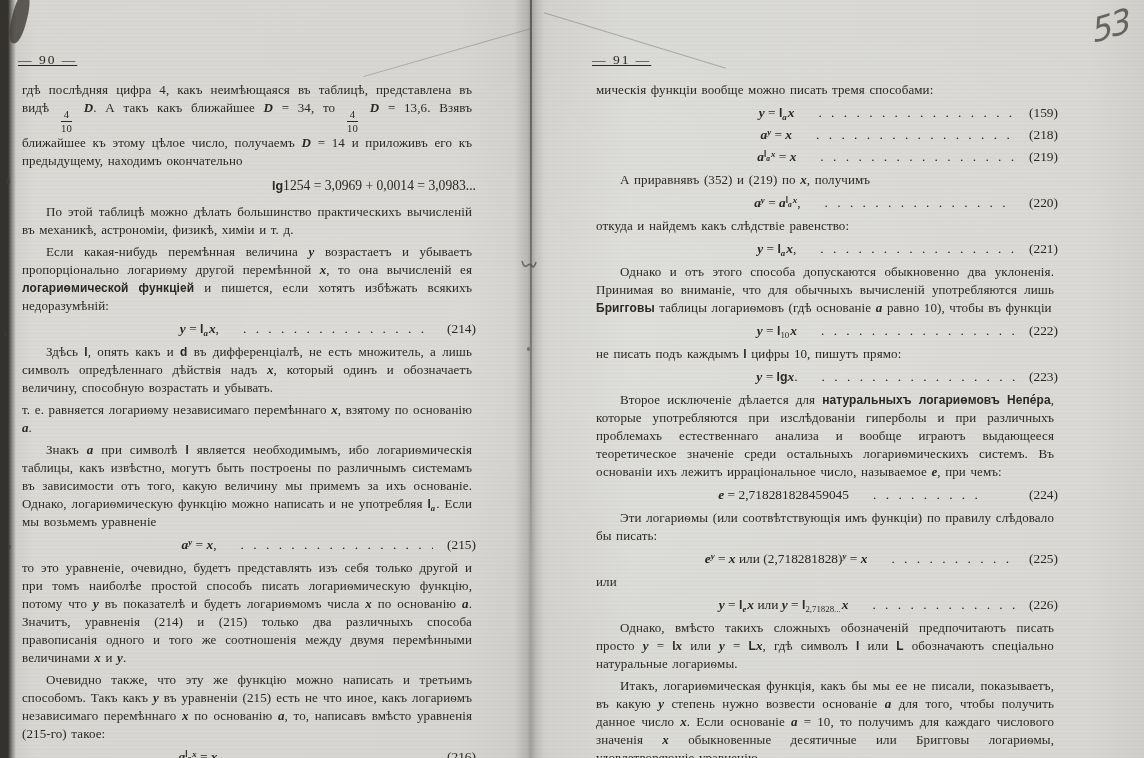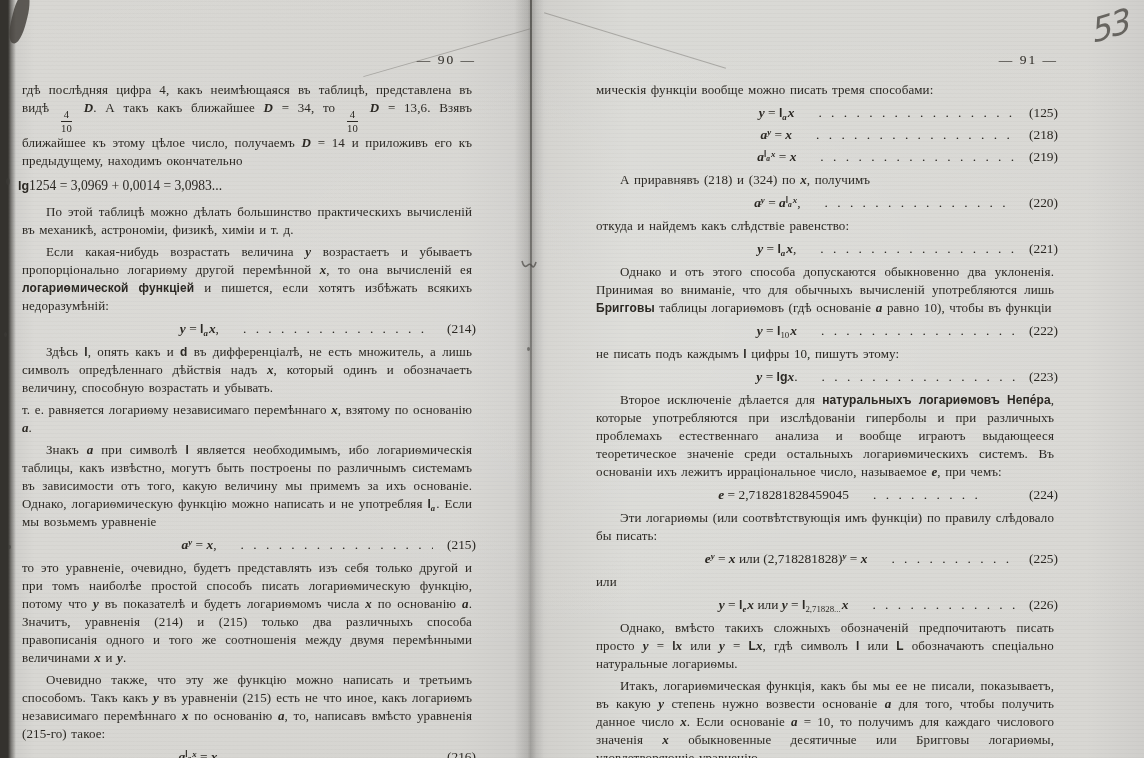--- a/index.html
+++ b/index.html
@@ -26,30 +26,30 @@
   .crease.c2{left:540px;top:40px;width:190px;transform:rotate(17deg);}
   .speck{position:absolute;background:#3e3c38;border-radius:50%;opacity:.55;}
   .hand-note{position:absolute;right:14px;top:6px;font-family:"DejaVu Sans",sans-serif;
     font-style:italic;font-size:33px;color:rgba(72,69,64,0.78);
     transform:rotate(-17deg) skewX(-10deg);letter-spacing:-2px;}
   .ink-mark{position:absolute;left:520px;top:258px;opacity:.7;}
 
   .page{position:absolute;top:52px;}
   .page.left{left:18px;width:458px;}
   .page.right{left:592px;width:466px;}
-  .pnum{text-align:right;font-size:13.5px;letter-spacing:2px;margin:0 0 13px 0;}
+  .pnum{text-align:left;font-size:13.5px;letter-spacing:2px;margin:0 0 13px 0;text-decoration:underline;}
   .para{margin:4px;font-size:13px;line-height:18px;text-align:justify;
     letter-spacing:0.1px;word-spacing:1.2px;}
   .indent{text-indent:24px;}
 
   .eq{display:grid;grid-template-columns:0.85fr auto minmax(0,1.15fr) auto;
     align-items:baseline;font-size:13.4px;line-height:20px;margin:2px 0;gap:14px;}
   .eq::before{content:"";}
   .eq-dots{overflow:hidden;white-space:nowrap;word-spacing:6px;padding:0 3px 0 10px;}
-  .eqc{text-align:left;font-size:13.6px;line-height:20px;margin:6px 0 7px 0;}
+  .eqc{text-align:right;font-size:13.6px;line-height:20px;margin:6px 0 7px 0;}
 
   
   .v{font-style:italic;font-weight:700;}
   .sym{font-family:"Liberation Sans","DejaVu Sans",sans-serif;font-weight:700;font-size:0.92em;}
   .sup{font-size:66%;position:relative;top:-0.45em;line-height:0;}
   .sub{font-size:66%;position:relative;top:0.35em;line-height:0;margin-right:1px;}
   .sup .sub{font-size:85%;top:0.55em;}
   .frac{display:inline-flex;flex-direction:column;text-align:center;vertical-align:-0.6em;
     line-height:1.05;font-size:0.82em;margin:0 3px;}
   .frac .fn{display:block;padding:0 3px;border-bottom:1px solid currentColor;}
@@ -81,21 +81,21 @@
           <span class="fn">4</span>
           <span class="fd">10</span>
         </span><span> </span><span class="v">D</span><span>. А такъ какъ ближайшее </span><span class="v">D</span><span> = 34, то </span><span class="frac">
           <span class="fn">4</span>
           <span class="fd">10</span>
         </span><span> </span><span class="v">D</span><span> = 13,6. Взявъ ближайшее къ этому цѣлое число, получаемъ </span><span class="v">D</span><span> = 14 и приложивъ его къ предыдущему, находимъ окончательно</span></p>
 
     <div class="eqc"><span class="sym">lg</span><span>1254 = 3,0969 + 0,0014 = 3,0983...</span></div>
 
     <p class="para indent"><span>По этой таблицѣ можно дѣлать большинство практическихъ вычисленій въ механикѣ, астрономіи, физикѣ, химіи и т. д.</span></p>
-    <p class="para indent"><span>Если какая-нибудь возрастать величина </span><span class="v">y</span><span> возрастаетъ и убываетъ пропорціонально логариѳму другой перемѣнной </span><span class="v">x</span><span>, то она вычисленій ея </span><span class="sym">логариѳмической функціей</span><span> и пишется, если хотятъ избѣжать всякихъ недоразумѣній:</span></p>
+    <p class="para indent"><span>Если какая-нибудь перемѣнная величина </span><span class="v">y</span><span> возрастаетъ и убываетъ пропорціонально логариѳму другой перемѣнной </span><span class="v">x</span><span>, то она вычисленій ея </span><span class="sym">логариѳмической функціей</span><span> и пишется, если хотятъ избѣжать всякихъ недоразумѣній:</span></p>
 
     <div class="eq">
       <span class="eq-lhs"><span class="v">y</span><span> = </span><span class="sym">l</span><span class="sub v">a</span><span class="v">x</span><span>,</span></span>
       <span class="eq-dots">.  .  .  .  .  .  .  .  .  .  .  .  .  .  .  .  .  .  .  .</span>
       <span class="eq-num">(214)</span>
     </div>
 
     <p class="para indent"><span>Здѣсь </span><span class="sym">l</span><span>, опять какъ и </span><span class="sym">d</span><span> въ дифференціалѣ, не есть множитель, а лишь символъ опредѣленнаго дѣйствія надъ </span><span class="v">x</span><span>, который одинъ и обозначаетъ величину, способную возрастать и убывать.</span></p>
     <p class="para"><span>т. е. равняется логариѳму независимаго перемѣннаго </span><span class="v">x</span><span>, взятому по основанію </span><span class="v">a</span><span>.</span></p>
     <p class="para indent"><span>Знакъ </span><span class="v">a</span><span> при символѣ </span><span class="sym">l</span><span> является необходимымъ, ибо логариѳмическія таблицы, какъ извѣстно, могутъ быть построены по различнымъ системамъ въ зависимости отъ того, какую величину мы примемъ за ихъ основаніе. Однако, логариѳмическую функцію можно написать и не употребляя </span><span class="sym">l</span><span class="sub v">a</span><span>. Если мы возьмемъ уравненіе</span></p>
@@ -119,34 +119,34 @@
   </div>
 
   <div class="page right">
     <div class="pnum">— 91 —</div>
 
     <p class="para"><span>мическія функціи вообще можно писать тремя способами:</span></p>
 
     <div class="eq">
       <span class="eq-lhs"><span class="v">y</span><span> = </span><span class="sym">l</span><span class="sub v">a</span><span class="v">x</span></span>
       <span class="eq-dots">.  .  .  .  .  .  .  .  .  .  .  .  .  .  .  .  .  .  .  .</span>
-      <span class="eq-num">(125)</span>
+      <span class="eq-num">(159)</span>
     </div>
     <div class="eq">
       <span class="eq-lhs"><span class="v">a</span><span class="sup v">y</span><span> = </span><span class="v">x</span></span>
       <span class="eq-dots">.  .  .  .  .  .  .  .  .  .  .  .  .  .  .  .  .  .  .  .</span>
       <span class="eq-num">(218)</span>
     </div>
     <div class="eq">
       <span class="eq-lhs"><span class="v">a</span><span class="sup"><span class="sym">l</span><span class="sub v">a</span><span class="v">x</span></span><span> = </span><span class="v">x</span></span>
       <span class="eq-dots">.  .  .  .  .  .  .  .  .  .  .  .  .  .  .  .  .  .  .  .</span>
       <span class="eq-num">(219)</span>
     </div>
 
-    <p class="para indent"><span>А приравнявъ (218) и (324) по </span><span class="v">x</span><span>, получимъ</span></p>
+    <p class="para indent"><span>А приравнявъ (352) и (219) по </span><span class="v">x</span><span>, получимъ</span></p>
 
     <div class="eq">
       <span class="eq-lhs"><span class="v">a</span><span class="sup v">y</span><span> = </span><span class="v">a</span><span class="sup"><span class="sym">l</span><span class="sub v">a</span><span class="v">x</span></span><span>,</span></span>
       <span class="eq-dots">.  .  .  .  .  .  .  .  .  .  .  .  .  .  .  .  .  .  .  .</span>
       <span class="eq-num">(220)</span>
     </div>
 
     <p class="para"><span>откуда и найдемъ какъ слѣдствіе равенство:</span></p>
 
     <div class="eq">
@@ -156,21 +156,21 @@
     </div>
 
     <p class="para indent"><span>Однако и отъ этого способа допускаются обыкновенно два уклоненія. Принимая во вниманіе, что для обычныхъ вычисленій употребляются лишь </span><span class="sym">Бригговы</span><span> таблицы логариѳмовъ (гдѣ основаніе </span><span class="v">a</span><span> равно 10), чтобы въ функціи</span></p>
 
     <div class="eq">
       <span class="eq-lhs"><span class="v">y</span><span> = </span><span class="sym">l</span><span class="sub">10</span><span class="v">x</span></span>
       <span class="eq-dots">.  .  .  .  .  .  .  .  .  .  .  .  .  .  .  .  .  .  .  .</span>
       <span class="eq-num">(222)</span>
     </div>
 
-    <p class="para"><span>не писать подъ каждымъ </span><span class="sym">l</span><span> цифры 10, пишутъ этому:</span></p>
+    <p class="para"><span>не писать подъ каждымъ </span><span class="sym">l</span><span> цифры 10, пишутъ прямо:</span></p>
 
     <div class="eq">
       <span class="eq-lhs"><span class="v">y</span><span> = </span><span class="sym">lg</span><span class="v">x</span><span>.</span></span>
       <span class="eq-dots">.  .  .  .  .  .  .  .  .  .  .  .  .  .  .  .  .  .  .  .</span>
       <span class="eq-num">(223)</span>
     </div>
 
     <p class="para indent"><span>Второе исключеніе дѣлается для </span><span class="sym">натуральныхъ логариѳмовъ Непе́ра</span><span>, которые употребляются при изслѣдованіи гиперболы и при различныхъ проблемахъ естественнаго анализа и вообще играютъ выдающееся теоретическое значеніе среди остальныхъ логариѳмическихъ системъ. Въ основаніи ихъ лежитъ ирраціональное число, называемое </span><span class="v">e</span><span>, при чемъ:</span></p>
 
     <div class="eq">

